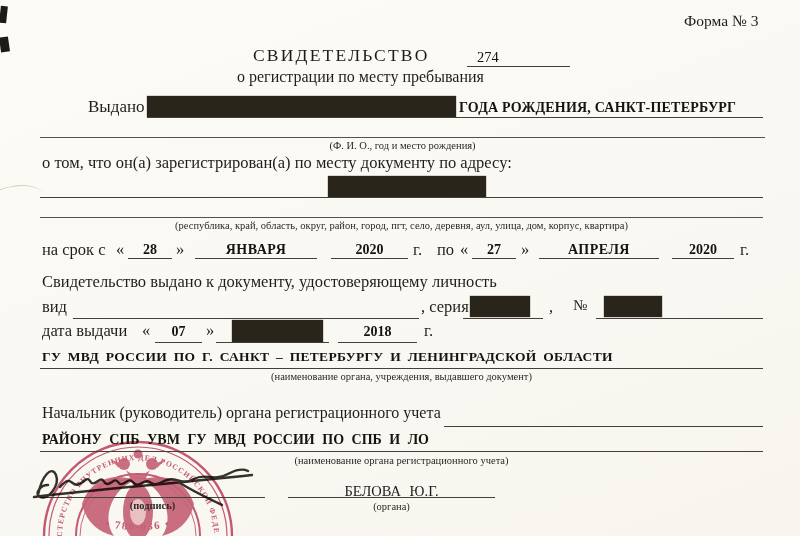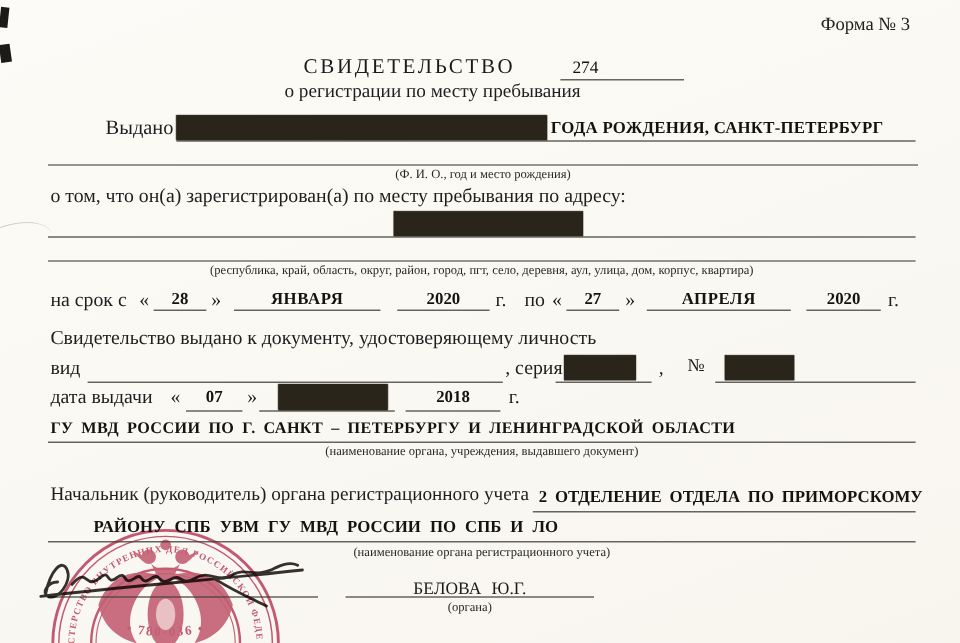--- a/index.html
+++ b/index.html
@@ -37,21 +37,21 @@
   <div class="abs ln" style="left:467px;top:66px;width:103px;"></div>
   <div class="abs t" style="left:237px;top:68px;font-size:16px;">о регистрации по месту пребывания</div>
 
   <div class="abs lbl t" style="left:88px;top:97px;">Выдано</div>
   <div class="abs bar" style="left:147px;top:96px;width:309px;height:21px;"></div>
   <div class="abs b" style="left:459px;top:100px;font-size:14px;letter-spacing:0.2px;">ГОДА РОЖДЕНИЯ, САНКТ-ПЕТЕРБУРГ</div>
   <div class="abs ln" style="left:147px;top:117px;width:616px;"></div>
   <div class="abs ln-thin" style="left:40px;top:137px;width:725px;"></div>
   <div class="abs cap ctr" style="left:40px;top:140px;width:725px;">(Ф. И. О., год и место рождения)</div>
 
-  <div class="abs t" style="left:42px;top:153px;">о том, что он(а) зарегистрирован(а) по месту пребывания по адресу:</div>
+  <div class="abs t" style="left:42px;top:153px;">о том, что он(а) зарегистрирован(а) по месту документу по адресу:</div>
   <div class="abs bar" style="left:328px;top:176px;width:158px;height:21px;"></div>
   <div class="abs ln" style="left:40px;top:197px;width:723px;"></div>
   <div class="abs ln-thin" style="left:40px;top:217px;width:723px;"></div>
   <div class="abs cap ctr" style="left:40px;top:220px;width:723px;">(республика, край, область, округ, район, город, пгт, село, деревня, аул, улица, дом, корпус, квартира)</div>
 
   <div class="abs t" style="left:42px;top:240px;">на срок с</div>
   <div class="abs t" style="left:116px;top:240px;">«</div>
   <div class="abs b ctr" style="left:128px;top:242px;width:44px;font-size:14px;font-family:Liberation Serif, serif;">28</div>
   <div class="abs ln" style="left:128px;top:258px;width:44px;"></div>
   <div class="abs t" style="left:176px;top:240px;">»</div>
@@ -92,23 +92,22 @@
   <div class="abs bar" style="left:232px;top:320px;width:91px;height:22px;"></div>
   <div class="abs b ctr" style="left:338px;top:324px;width:79px;font-size:14px;">2018</div>
   <div class="abs ln" style="left:338px;top:342px;width:79px;"></div>
   <div class="abs t" style="left:424px;top:321px;">г.</div>
 
   <div class="abs b" style="left:42px;top:349px;font-size:13.5px;word-spacing:3px;letter-spacing:0.3px;">ГУ МВД РОССИИ ПО Г. САНКТ – ПЕТЕРБУРГУ И ЛЕНИНГРАДСКОЙ ОБЛАСТИ</div>
   <div class="abs ln" style="left:40px;top:368px;width:723px;"></div>
   <div class="abs cap ctr" style="left:40px;top:371px;width:723px;">(наименование органа, учреждения, выдавшего документ)</div>
 
   <div class="abs t" style="left:42px;top:404px;font-size:16px;">Начальник (руководитель) органа регистрационного учета</div>
-  <div class="abs b" style="left:449px;top:407px;font-size:14px;word-spacing:3px;">2 ОТДЕЛЕНИЕ ОТДЕЛА ПО ПРИМОРСКОМУ</div>
   <div class="abs ln" style="left:444px;top:426px;width:319px;"></div>
-  <div class="abs b" style="left:42px;top:432px;font-size:14px;word-spacing:4px;z-index:3;margin-left:36px;">РАЙОНУ СПБ УВМ ГУ МВД РОССИИ ПО СПБ И ЛО</div>
+  <div class="abs b" style="left:42px;top:432px;font-size:14px;word-spacing:4px;z-index:3;">РАЙОНУ СПБ УВМ ГУ МВД РОССИИ ПО СПБ И ЛО</div>
   <div class="abs ln" style="left:40px;top:451px;width:723px;z-index:3;"></div>
   <div class="abs cap ctr" style="left:40px;top:455px;width:723px;z-index:3;">(наименование органа регистрационного учета)</div>
 
   <svg class="abs stamp-svg" style="left:36px;top:424px;z-index:2;" width="210" height="200" viewBox="0 0 210 200">
     <g stroke="#c34d6b" fill="none">
       <circle cx="102" cy="112" r="94" stroke-width="2.4"></circle>
       <circle cx="102" cy="112" r="89" stroke-width="1.2"></circle>
       <circle cx="102" cy="112" r="62" stroke-width="2"></circle>
       <circle cx="102" cy="112" r="58" stroke-width="0.9"></circle>
     </g>
@@ -141,18 +140,19 @@
   <svg class="abs sig-svg" style="left:30px;top:455px;z-index:4;" width="250" height="55" viewBox="0 0 250 55">
     <g stroke="#35322d" stroke-width="2.4" fill="none" stroke-linecap="round" stroke-linejoin="round">
       <path d="M8,40 C12,20 22,10 26,20 C30,30 18,46 10,42 C4,39 10,30 18,30"></path>
       <path d="M30,32 C44,16 40,38 54,26 C62,19 58,34 68,26 C76,20 72,34 82,27 C90,21 86,34 96,27 C104,21 102,34 112,28 C122,22 120,34 132,27 C146,19 150,32 164,24 C176,17 182,28 200,18 C208,14 214,14 218,16"></path>
       <path d="M150,28 C166,38 180,44 192,50"></path>
       <path d="M4,42 C70,34 150,28 222,20"></path>
     </g>
   </svg>
 
   <div class="abs ln" style="left:40px;top:497px;width:225px;z-index:3;"></div>
+  <div class="abs cap ctr" style="left:40px;top:500px;width:225px;z-index:4;font-weight:bold;">(подпись)</div>
 
   <div class="abs b ctr" style="left:288px;top:483px;width:207px;font-size:14.5px;font-weight:normal;word-spacing:5px;color:#1d1c1c;">БЕЛОВА Ю.Г.</div>
   <div class="abs ln" style="left:288px;top:497px;width:207px;"></div>
   <div class="abs cap ctr" style="left:288px;top:501px;width:207px;">(органа)</div>
 
 </div>
 
 </body></html>

